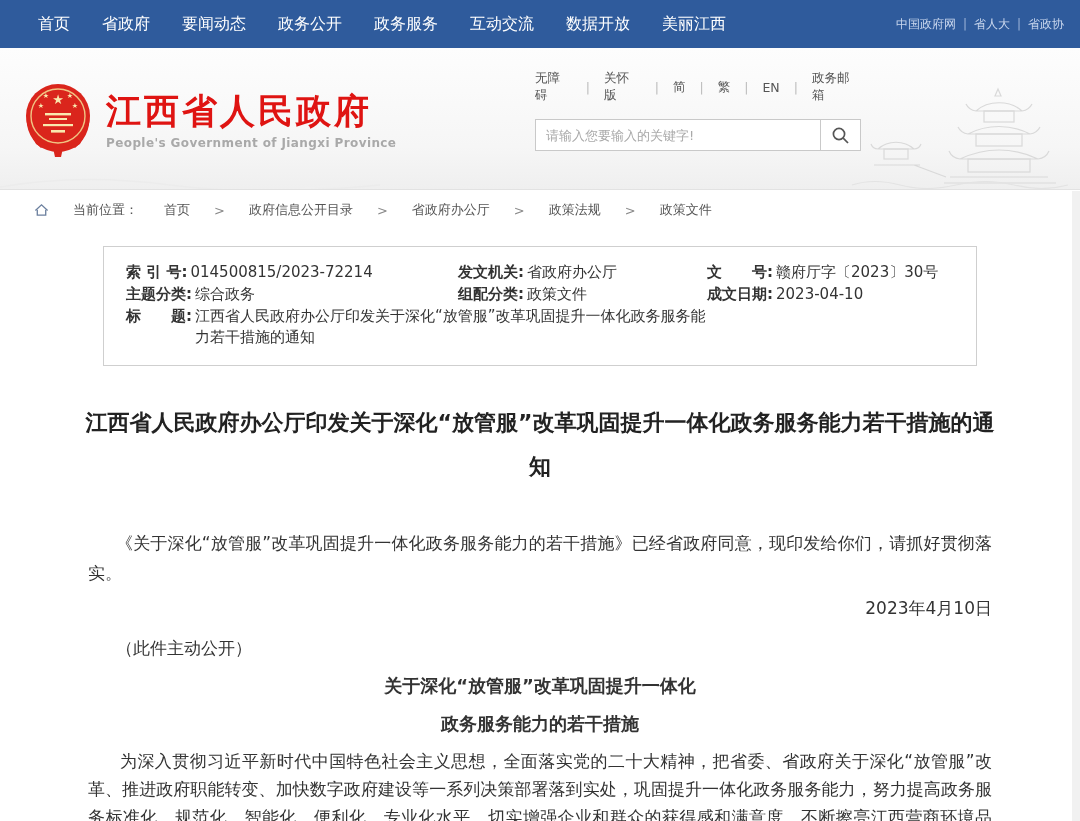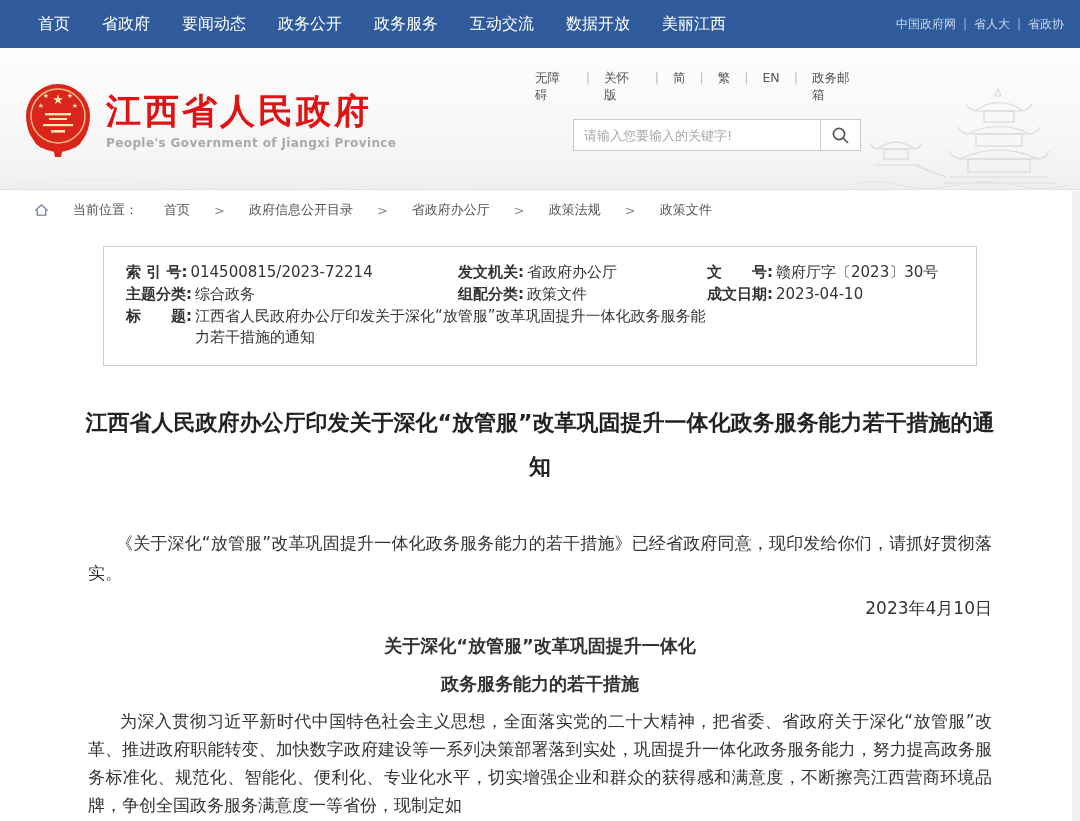--- a/index.html
+++ b/index.html
@@ -15,24 +15,24 @@
   .nav-right .sep { color:#9db4d8; }
 
   
   .header { position:relative; height:142px; background:linear-gradient(180deg,#fdfdfd 0%,#f6f6f6 70%,#efefef 100%);
     border-bottom:1px solid #e2e2e2; }
   .logo { position:absolute; left:20px; top:32px; display:flex; align-items:center; cursor:pointer; }
   .logo-text { margin-left:10px; }
   .site-name { font-size:35px; font-weight:bold; color:#df1412; letter-spacing:3px; line-height:40px; }
   .site-en { font-size:12px; font-weight:bold; color:#a9a9a9; letter-spacing:.4px; margin-top:5px; }
   .header-right { position:absolute; left:535px; top:22px; width:326px; }
-  .utility { display:flex; justify-content:flex-end; align-items:flex-start; gap:14px; font-size:12.5px; color:#555; }
+  .utility { display:flex; justify-content:flex-end; align-items:center; gap:14px; font-size:12.5px; color:#555; }
   .utility .sep { color:#bbb; }
   .utility-link { cursor:pointer; }
-  .searchbar { margin-top:15px; display:flex; height:32px; background:#fff; border:1px solid #c9c9c9;margin-left:38px; }
+  .searchbar { margin-top:15px; display:flex; height:32px; background:#fff; border:1px solid #c9c9c9; }
   .search-input { flex:1; border:none; outline:none; padding:0 10px; font-size:13px; color:#333;
     font-family:inherit; background:transparent; }
   .search-input::placeholder { color:#a9a9a9; }
   .search-btn { width:40px; border:none; border-left:1px solid #c9c9c9; background:#fff;
     display:flex; align-items:center; justify-content:center; cursor:pointer; }
   .pavilion { position:absolute; right:2px; bottom:0; }
   .hills { position:absolute; left:0; bottom:0; width:100%; height:40px; pointer-events:none; }
 
   
   .breadcrumb { height:40px; display:flex; align-items:center; padding-left:34px;
@@ -210,19 +210,20 @@
         <span class="meta-value">江西省人民政府办公厅印发关于深化“放管服”改革巩固提升一体化政务服务能力若干措施的通知</span>
       </div>
     </div>
   </div>
 
   <h1 class="doc-title">江西省人民政府办公厅印发关于深化“放管服”改革巩固提升一体化政务服务能力若干措施的通知</h1>
 
   <div class="doc-body">
     <p class="p-indent">《关于深化“放管服”改革巩固提升一体化政务服务能力的若干措施》已经省政府同意，现印发给你们，请抓好贯彻落实。</p>
     <p class="p-date">2023年4月10日</p>
+    <p class="p-indent p-note">（此件主动公开）</p>
     <p class="p-sub">关于深化“放管服”改革巩固提升一体化</p>
     <p class="p-sub">政务服务能力的若干措施</p>
     <p class="p-long">为深入贯彻习近平新时代中国特色社会主义思想，全面落实党的二十大精神，把省委、省政府关于深化“放管服”改革、推进政府职能转变、加快数字政府建设等一系列决策部署落到实处，巩固提升一体化政务服务能力，努力提高政务服务标准化、规范化、智能化、便利化、专业化水平，切实增强企业和群众的获得感和满意度，不断擦亮江西营商环境品牌，争创全国政务服务满意度一等省份，现制定如</p>
   </div>
 </div>
 
 <div class="scrollbar"></div>
 
 </body></html>

